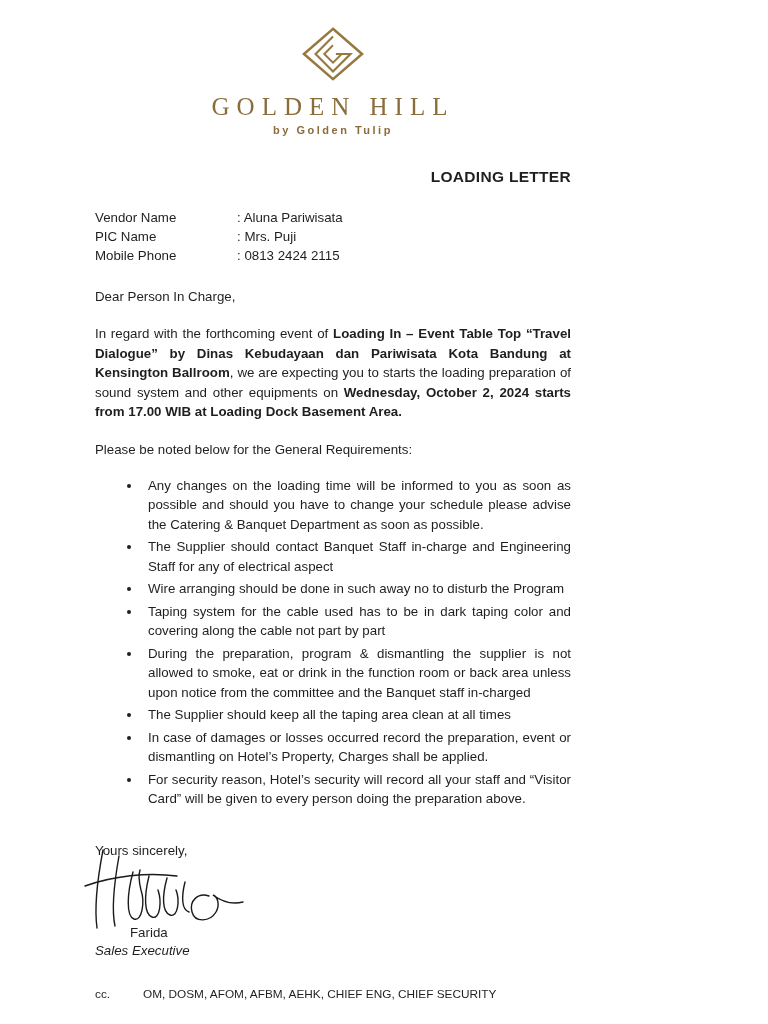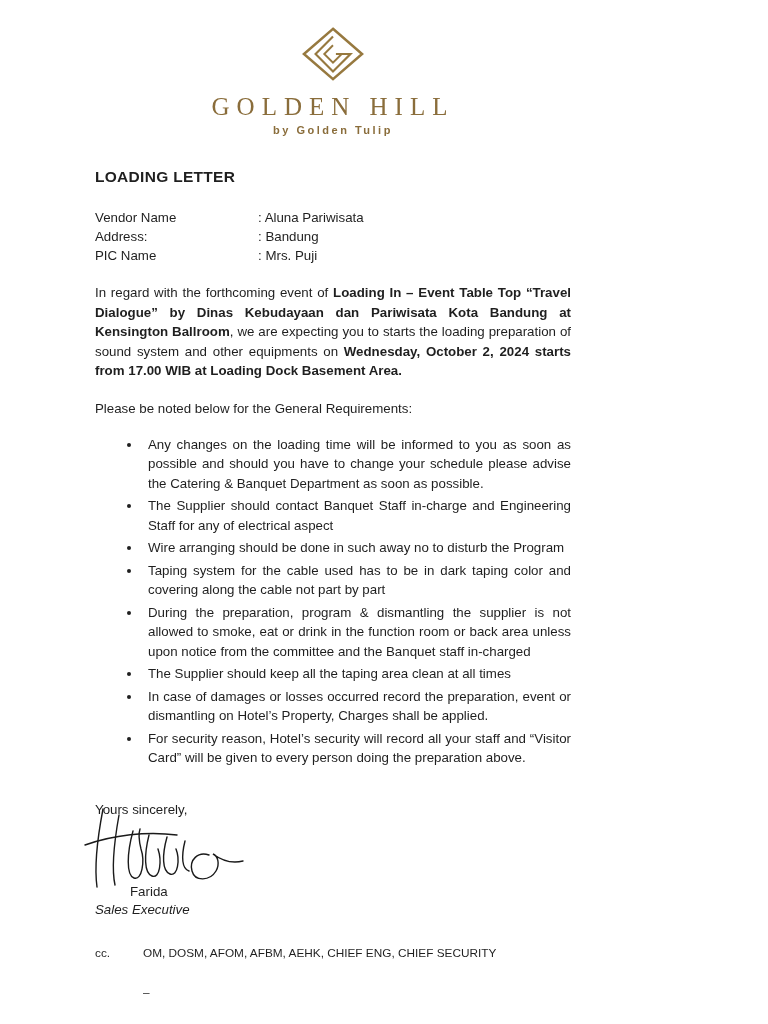--- a/index.html
+++ b/index.html
@@ -35,23 +35,24 @@
     letter-spacing: 2.5px;
     color: #8a6d3b;
     font-weight: 700;
   }
   
   .letter-title {
     margin-top: 32px;
     font-size: 15.5px;
     font-weight: 700;
     letter-spacing: .3px;
+    text-align: right;
   }
   .vendor-block { margin-top: 22px; font-size: 13.3px; }
-  .vendor-row { display: flex; line-height: 19px; gap: 21px; }
+  .vendor-row { display: flex; line-height: 19px; }
   .vendor-label { width: 142px; flex: 0 0 142px; }
   .vendor-value { flex: 1; }
   .salutation { margin-top: 22px; font-size: 13.3px; line-height: 19px; }
   .para {
     margin-top: 18px;
     font-size: 13.3px;
     line-height: 19.5px;
     text-align: justify;
   }
   .para .b { font-weight: 700; }
@@ -102,29 +103,30 @@
   </div>
 
   <div class="letter-title">LOADING LETTER</div>
 
   <div class="vendor-block">
     <div class="vendor-row">
       <span class="vendor-label">Vendor Name</span>
       <span class="vendor-value">: Aluna Pariwisata</span>
     </div>
     <div class="vendor-row">
-      <span class="vendor-label">Address:</span>
-      <span class="vendor-value">: Bandung</span>
-    </div>
-    <div class="vendor-row">
       <span class="vendor-label">PIC Name</span>
       <span class="vendor-value">: Mrs. Puji</span>
     </div>
+    <div class="vendor-row">
+      <span class="vendor-label">Mobile Phone</span>
+      <span class="vendor-value">: 0813 2424 2115</span>
+    </div>
   </div>
 
+  <div class="salutation">Dear Person In Charge,</div>
 
   <div class="para"><span>In regard with the forthcoming event of </span><span class="b">Loading In – Event Table Top “Travel Dialogue” by Dinas Kebudayaan dan Pariwisata Kota Bandung at Kensington Ballroom</span><span>, we are expecting you to starts the loading preparation of sound system and other equipments on </span><span class="b">Wednesday, October 2, 2024 starts from 17.00 WIB at Loading Dock Basement Area.</span></div>
 
   <div class="req-intro">Please be noted below for the General Requirements:</div>
 
   <ul class="req-list">
     <li>Any changes on the loading time will be informed to you as soon as possible and should you have to change your schedule please advise the Catering &amp; Banquet Department as soon as possible.</li>
     <li>The Supplier should contact Banquet Staff in-charge and Engineering Staff for any of electrical aspect</li>
     <li>Wire arranging should be done in such away no to disturb the Program</li>
     <li>Taping system for the cable used has to be in dark taping color and covering along the cable not part by part</li>

